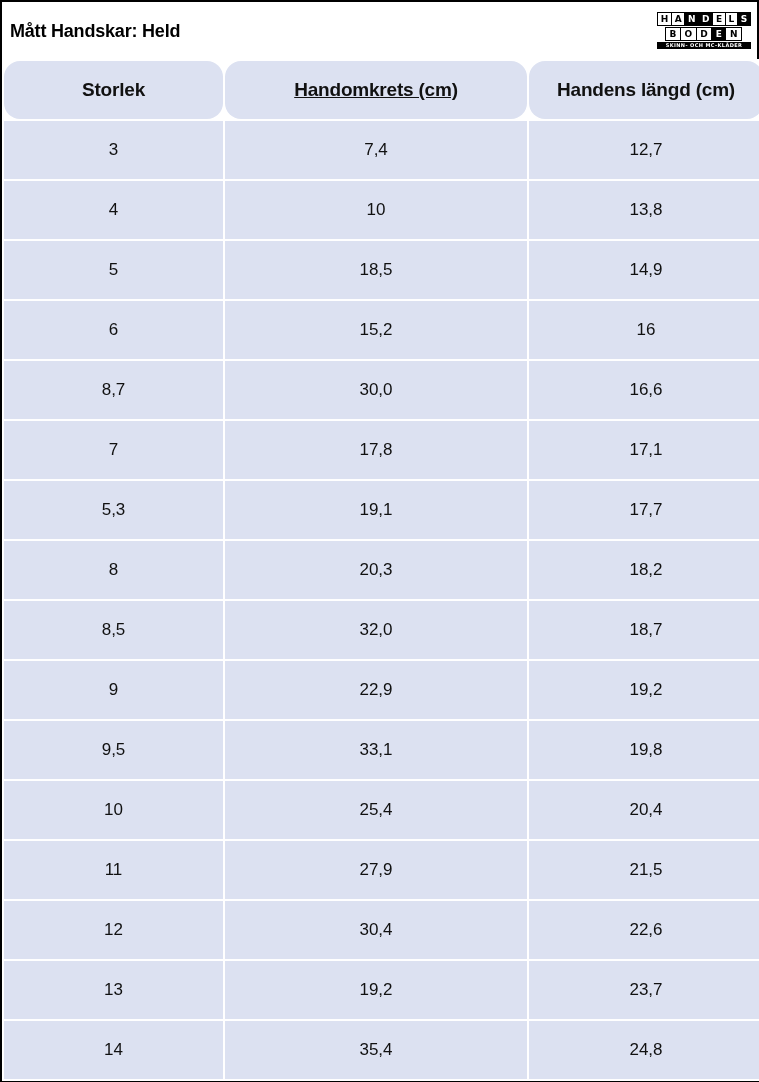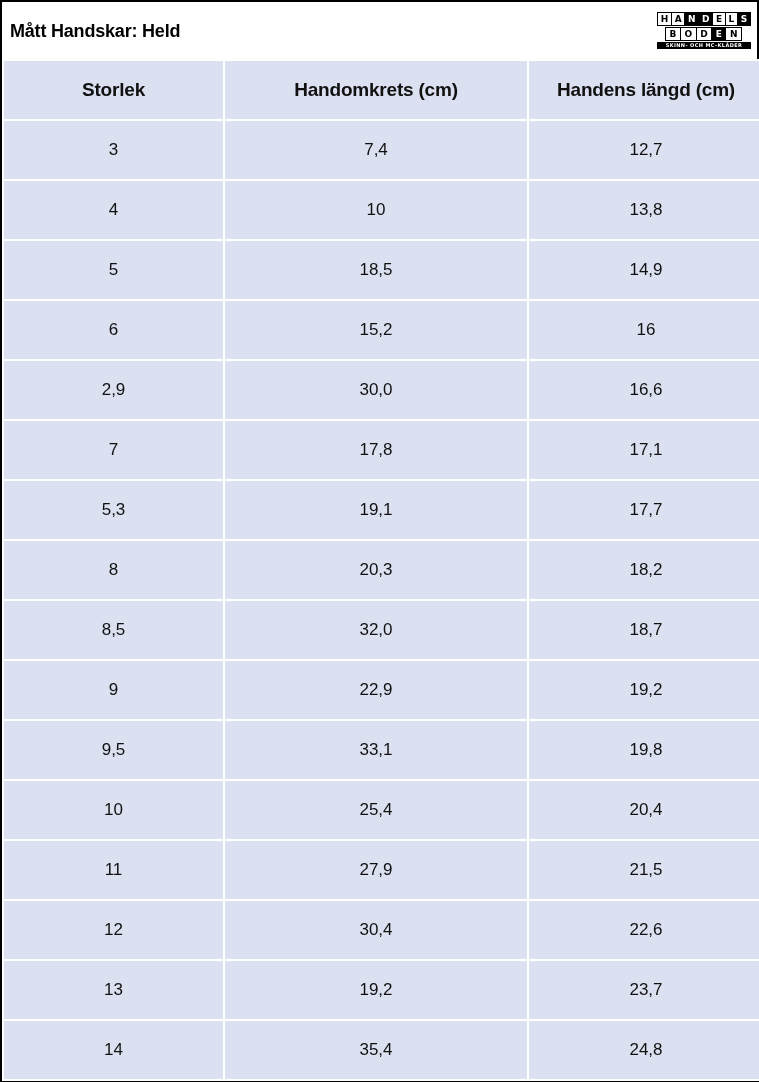--- a/index.html
+++ b/index.html
@@ -116,26 +116,27 @@
   .col-size    { width: 219px; }
   .col-circum  { width: 302px; }
   .col-length  { width: 234px; }
 
   .table thead th {
     height: 58px;
     font-size: 19px;
     font-weight: bold;
     letter-spacing: -0.2px;
     white-space: nowrap;
+    border-radius: 16px;
   }
   .table tbody td {
     height: 58px;
     font-size: 17px;
   }
-  .gap-wide { letter-spacing: 0; }
+  .gap-wide { letter-spacing: 0; text-decoration: underline; }
 </style>
 </head>
 <body>
 
 <div class="sheet">
 
   <div class="title-band">
     <div class="title-text">Mått Handskar: Held</div>
 
     <div class="logo">
@@ -187,21 +188,21 @@
         <td>5</td>
         <td>18,5</td>
         <td>14,9</td>
       </tr>
       <tr>
         <td>6</td>
         <td>15,2</td>
         <td>16</td>
       </tr>
       <tr>
-        <td>2,9</td>
+        <td>8,7</td>
         <td>30,0</td>
         <td>16,6</td>
       </tr>
       <tr>
         <td>7</td>
         <td>17,8</td>
         <td>17,1</td>
       </tr>
       <tr>
         <td>5,3</td>

